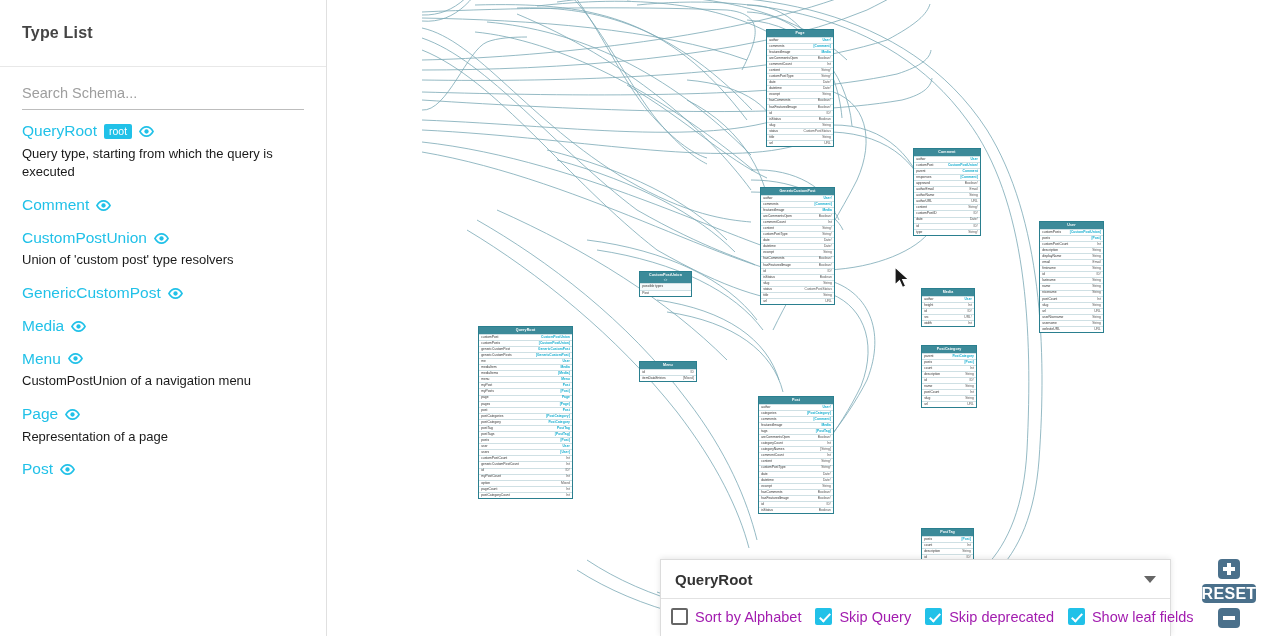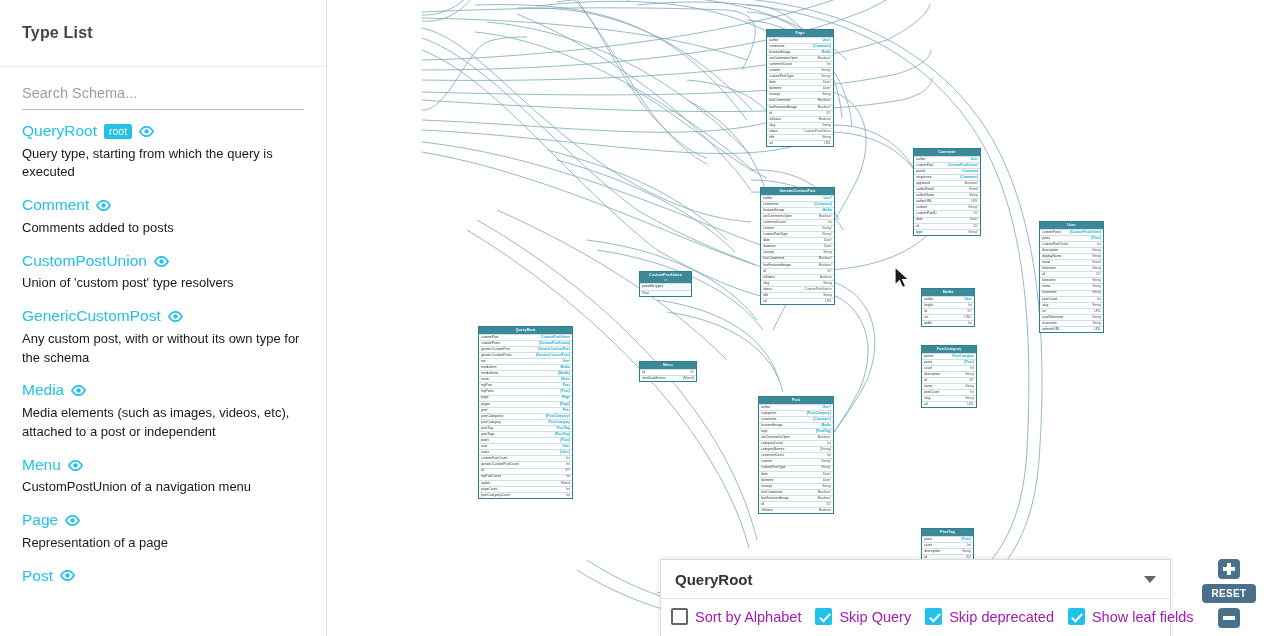--- a/index.html
+++ b/index.html
@@ -105,21 +105,21 @@
   }
   .zoom-btn {
     background: #4a708b; color: #fff; border: none; border-radius: 4px;
     display: flex; align-items: center; justify-content: center; cursor: pointer;
     font-family: "Liberation Sans", sans-serif;
   }
   .zoom-sq { width: 22px; height: 20px; }
   .zoom-sq .bar-h { width: 12px; height: 4px; background: #fff; position: absolute; }
   .zoom-sq .bar-v { width: 4px; height: 12px; background: #fff; position: absolute; }
   .zoom-sq-inner { position: relative; width: 12px; height: 12px; }
-  #zoom-reset { width: 54px; height: 19px; font-size: 10px; font-weight: bold; letter-spacing: .3px; }
+  #zoom-reset { width: 54px; height: 19px; font-size: 16px; font-weight: bold; letter-spacing: .3px; }
 
   
   #cursor { position: absolute; left: 566px; top: 266px; z-index: 40; pointer-events: none; }
 </style>
 </head>
 <body>
 
 <div id="app">
 
   <aside id="sidebar">
@@ -146,21 +146,20 @@
         <div class="type-item">
           <div class="type-head">
             <span class="type-name">Comment</span>
             <span class="eye-icon">
               <svg width="15" height="11" viewBox="0 0 16 11">
                 <path d="M8 0.6C3.8 0.6 1 5.5 1 5.5s2.8 4.9 7 4.9 7-4.9 7-4.9S12.2 0.6 8 0.6z" fill="none" stroke="#21c1e8" stroke-width="1.7"></path>
                 <circle cx="8" cy="5.5" r="2.3" fill="#21c1e8"></circle>
               </svg>
             </span>
           </div>
-          <div class="type-desc">Comments added to posts</div>
         </div>
         <div class="type-item">
           <div class="type-head">
             <span class="type-name">CustomPostUnion</span>
             <span class="eye-icon">
               <svg width="15" height="11" viewBox="0 0 16 11">
                 <path d="M8 0.6C3.8 0.6 1 5.5 1 5.5s2.8 4.9 7 4.9 7-4.9 7-4.9S12.2 0.6 8 0.6z" fill="none" stroke="#21c1e8" stroke-width="1.7"></path>
                 <circle cx="8" cy="5.5" r="2.3" fill="#21c1e8"></circle>
               </svg>
             </span>
@@ -170,33 +169,31 @@
         <div class="type-item">
           <div class="type-head">
             <span class="type-name">GenericCustomPost</span>
             <span class="eye-icon">
               <svg width="15" height="11" viewBox="0 0 16 11">
                 <path d="M8 0.6C3.8 0.6 1 5.5 1 5.5s2.8 4.9 7 4.9 7-4.9 7-4.9S12.2 0.6 8 0.6z" fill="none" stroke="#21c1e8" stroke-width="1.7"></path>
                 <circle cx="8" cy="5.5" r="2.3" fill="#21c1e8"></circle>
               </svg>
             </span>
           </div>
-          <div class="type-desc">Any custom post, with or without its own type for the schema</div>
         </div>
         <div class="type-item">
           <div class="type-head">
             <span class="type-name">Media</span>
             <span class="eye-icon">
               <svg width="15" height="11" viewBox="0 0 16 11">
                 <path d="M8 0.6C3.8 0.6 1 5.5 1 5.5s2.8 4.9 7 4.9 7-4.9 7-4.9S12.2 0.6 8 0.6z" fill="none" stroke="#21c1e8" stroke-width="1.7"></path>
                 <circle cx="8" cy="5.5" r="2.3" fill="#21c1e8"></circle>
               </svg>
             </span>
           </div>
-          <div class="type-desc">Media elements (such as images, videos, etc), attached to a post or independent</div>
         </div>
         <div class="type-item">
           <div class="type-head">
             <span class="type-name">Menu</span>
             <span class="eye-icon">
               <svg width="15" height="11" viewBox="0 0 16 11">
                 <path d="M8 0.6C3.8 0.6 1 5.5 1 5.5s2.8 4.9 7 4.9 7-4.9 7-4.9S12.2 0.6 8 0.6z" fill="none" stroke="#21c1e8" stroke-width="1.7"></path>
                 <circle cx="8" cy="5.5" r="2.3" fill="#21c1e8"></circle>
               </svg>
             </span>

